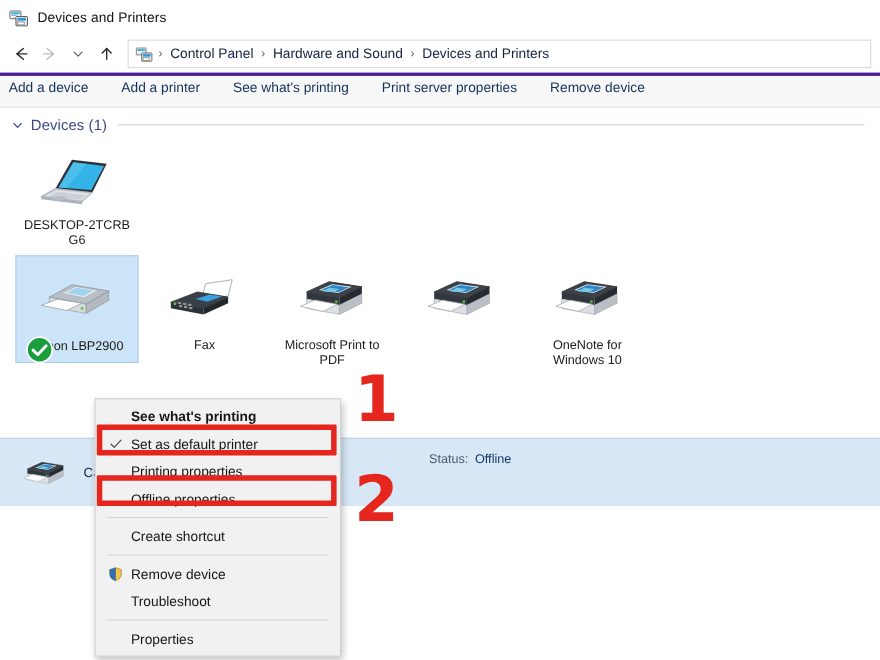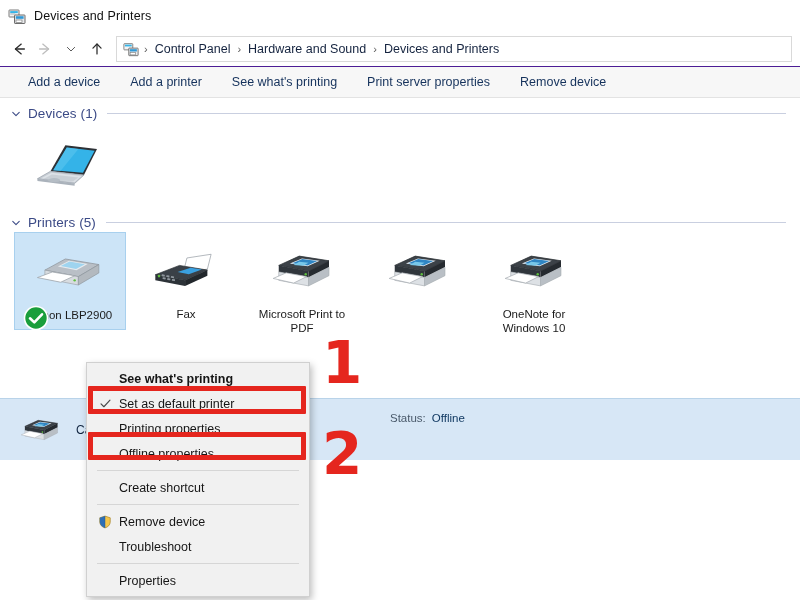--- a/index.html
+++ b/index.html
@@ -62,24 +62,24 @@
   }
   .crumb-sep {
     color: #5a5a5a; font-size: 11px; line-height: 1;
     display: flex; align-items: center; padding: 0 1px;
   }
 
   
   .cmdbar {
     height: 32px; flex: 0 0 32px;
     background: #f7f7f7;
-    border-top: 1px solid #4c1d95;
+    border-top: 3px solid #4c1d95;
     border-bottom: 1px solid #e3e3e3;
-    display: flex; align-items: center;
-    padding-left: 28px;
+    display: flex; align-items: flex-start;
+    padding-left: 8px;
   }
   .cmd {
     font-size: 12.5px; color: #15325c;
     padding: 4px 16px 4px 0;
     margin-right: 14px;
     white-space: nowrap;
   }
 
   
   .content {
@@ -297,32 +297,24 @@
             <path d="M22 42 L38 14 L72 18 L58 46 Z" fill="#2d3136"></path>
             <path d="M25 41 L39.5 16.5 L69.5 20 L57 43.5 Z" fill="#34b3e8"></path>
             <path d="M25 41 L39.5 16.5 L52 18 L33 41.5 Z" fill="#58c4ee" opacity="0.65"></path>
             <path d="M8 50 L22 42 L58 46 L48 55 Z" fill="#c6ccd3" stroke="#9aa2ab" stroke-width="0.8"></path>
             <path d="M12 49.5 L23 43.5 L55.5 47 L48 53.5 Z" fill="#dde2e7"></path>
             <path d="M14 50.5 L23.5 45.5 L52 48.6 L46.5 52.6 Z" fill="#b9c1c9" opacity="0.55"></path>
             <path d="M8 50 L48 55 L48 57.5 L8 52.5 Z" fill="#aab2bb"></path>
             <ellipse cx="26" cy="51.5" rx="6.5" ry="2.2" fill="#b5bdc5"></ellipse>
           </svg>
         </div>
-      </div>
-    </div>
-
-    <div class="group-header" style="margin-top:8px;">
-      <span class="group-chevron">
-        <svg viewBox="0 0 14 14" width="12" height="12">
-          <path d="M3.2 5 L7 9 L10.8 5" fill="none" stroke="#3b4a86" stroke-width="1.2" stroke-linecap="round" stroke-linejoin="round"></path>
-        </svg>
-      </span>
-      <span class="group-title">Printers (5)</span>
-      <span class="group-rule"></span>
-    </div>
+        <div class="label">DESKTOP-2TCRB G6</div>
+      </div>
+    </div>
+
 
     <div class="tilerow" style="gap:4px;">
 
       <div class="tile selected">
         <div class="art">
           <svg viewBox="0 0 86 64" width="80" height="60">
             <path d="M16 30 L38 18 L74 24 L52 37 Z" fill="#b9bfc6" stroke="#8d949b" stroke-width="0.8"></path>
             <path d="M30 26 L42 20 L62 23.5 L50 30 Z" fill="#e7ebef"></path>
             <path d="M33 25.6 L42.5 20.8 L59 23.6 L49.5 28.8 Z" fill="#9fd4ef"></path>
             <path d="M16 30 L52 37 L52 46 L16 39 Z" fill="#d8dce0" stroke="#9aa0a7" stroke-width="0.7"></path>

